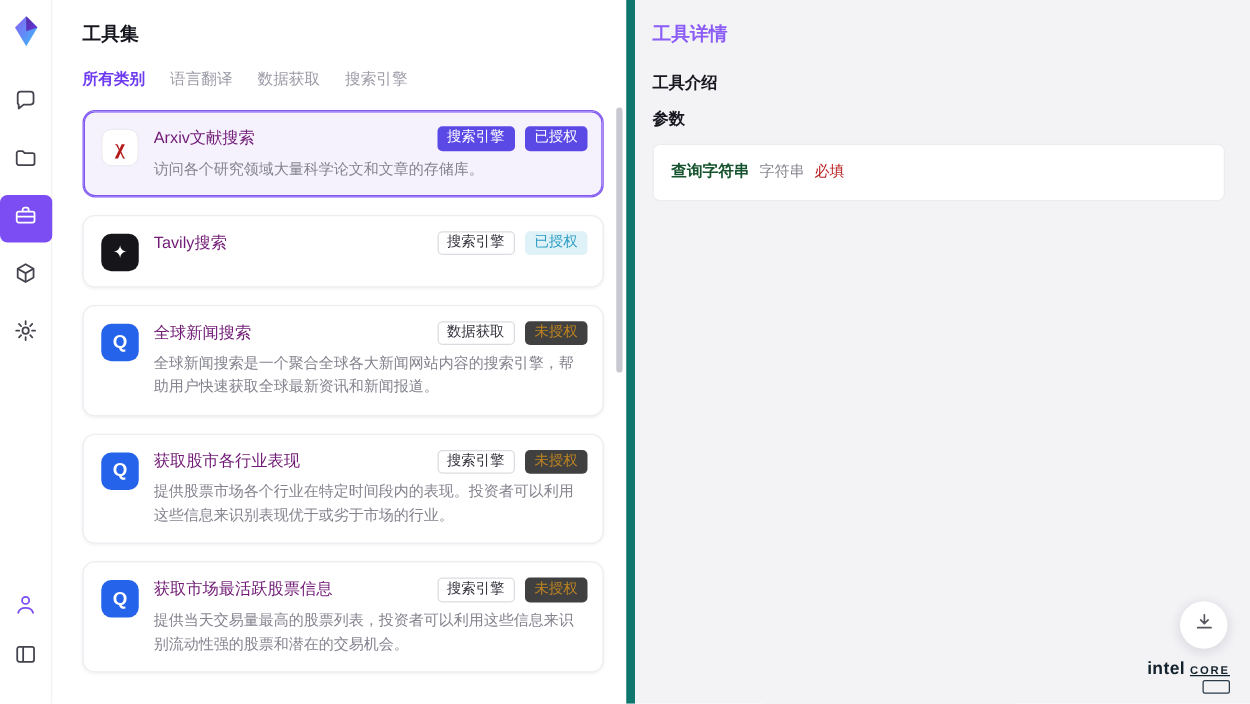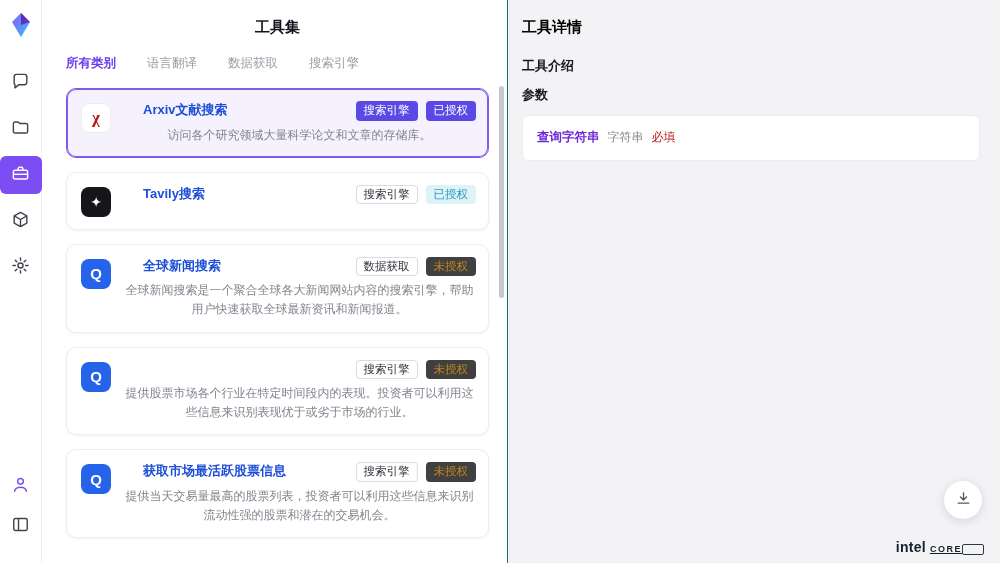--- a/index.html
+++ b/index.html
@@ -10,62 +10,62 @@
   
   .rail { width:42px; flex:none; background:#fff; border-right:1px solid #EEEEF2; display:flex; flex-direction:column; align-items:center; padding:12px 0 10px; }
   .rail .logo { width:24px; height:26px; margin-bottom:26px; }
   .rail-item { width:42px; height:38px; display:flex; align-items:center; justify-content:center; color:#43434E; margin-bottom:8px; cursor:pointer; }
   .rail-item svg { width:19px; height:19px; }
   .rail-item.active { background:#7C4DF3; color:#fff; border-radius:6px; }
   .rail .spacer { flex:1; }
   .rail-item.user { color:#7C4DF3; margin-bottom:2px; }
 
   
-  .list-panel { width:466px; flex:none; background:#fff; border-right:1px solid #0f766e; padding:18px 18px 12px 24px; position:relative; overflow:hidden;text-align:center; }
+  .list-panel { width:466px; flex:none; background:#fff; border-right:7px solid #0f766e; padding:18px 18px 12px 24px; position:relative; overflow:hidden; }
   .panel-title { font-size:15px; font-weight:bold; color:#15151E; margin:0 0 18px; }
-  .tabs { display:flex; gap:31px; font-size:12.5px; color:#9C9CA8; margin-bottom:16px; }
+  .tabs { display:flex; gap:20px; font-size:12.5px; color:#9C9CA8; margin-bottom:16px; }
   .tab { cursor:pointer; white-space:nowrap; }
   .tab.active { color:#6D3AF0; font-weight:bold; }
 
   .card { display:flex; align-items:flex-start; background:#fff; border:1px solid #EDEDF2; border-radius:10px; padding:12px 12px 12px 14px; margin-bottom:14px; box-shadow:0 1px 3px rgba(25,25,55,.06); cursor:pointer; }
   .card.selected { background:#F5F1FD; border:1px solid #8059F0; box-shadow:0 0 0 1px #8059F0 inset; }
   .tile { width:30px; height:30px; border-radius:8px; flex:none; display:flex; align-items:center; justify-content:center; margin-top:2px; }
   .tile-arxiv { background:#fff; border:1px solid #ECECF0; color:#B31B1B; font-weight:bold; font-size:17px; font-family:"Liberation Serif","DejaVu Serif",serif; }
   .tile-tavily { background:#15151A; color:#fff; font-size:14px; }
   .tile-blue { background:#2563EB; color:#fff; font-weight:bold; font-size:15px; }
   .card-body { flex:1; min-width:0; margin-left:12px; }
   .card-head { display:flex; align-items:flex-start; }
-  .card-title { font-size:13px; font-weight:bold; color:#1d4ed8; line-height:1.4; padding-right:8px;margin-left:20px; }
+  .card-title { font-size:13px; font-weight:normal; color:#701a75; line-height:1.4; padding-right:8px; }
   .badges { margin-left:auto; display:flex; gap:8px; flex:none; }
   .badge { font-size:11.5px; line-height:1; padding:4px 8px; border-radius:4px; white-space:nowrap; }
   .badge.filled { background:#5B49E6; color:#fff; }
   .badge.outline { background:#fff; border:1px solid #DBDBE1; color:#33333D; padding:3px 7px; }
   .badge.blue { background:#DFF2F8; color:#2B9CC3; }
   .badge.yellow { background:#404040; color:#BF8420; }
   .card-desc { font-size:12px; color:#84848F; line-height:1.6; margin-top:5px; }
 
   .scrollbar-thumb { position:absolute; right:3px; top:86px; width:5px; height:212px; border-radius:3px; background:#C8C8D0; cursor:pointer; }
 
   
   .detail-panel { flex:1; background:#F3F3F6; padding:18px 20px 0 14px; position:relative; }
-  .detail-title { font-size:15px; font-weight:bold; color:#000000; margin:0 0 20px; }
+  .detail-title { font-size:15px; font-weight:bold; color:#8b5cf6; margin:0 0 20px; }
   .section-title { font-size:13px; font-weight:bold; color:#17171F; margin:0 0 11px; }
   .white-card { background:#fff; border:1px solid #ECECF0; border-radius:6px; padding:11px 14px; }
   .intro-card { font-size:12px; color:#3C3C46; line-height:1.6; margin-bottom:22px; }
   .param-card { padding:13px 14px 14px; }
   .param-head { display:flex; align-items:baseline; }
-  .param-name { font-size:12.5px; font-weight:bold; color:#6d28d9; }
+  .param-name { font-size:12.5px; font-weight:bold; color:#14532d; }
   .param-type { font-size:12px; color:#84848E; margin-left:8px; }
   .param-required { font-size:12px; color:#b91c1c; margin-left:8px; }
   .param-desc { font-size:12px; color:#5A5A64; margin-top:9px; }
 
   .fab { position:absolute; right:18px; bottom:44px; width:38px; height:38px; border-radius:50%; background:#fff; box-shadow:0 2px 10px rgba(20,20,50,.14); display:flex; align-items:center; justify-content:center; color:#55555E; cursor:pointer; }
   .fab svg { width:17px; height:17px; }
 
-  .intel { position:absolute; right:16px; bottom:8px; display:flex; flex-direction:row; align-items:flex-end; color:#12212B; }
+  .intel { position:absolute; right:16px; bottom:8px; display:flex; flex-direction:column; align-items:flex-end; color:#12212B; }
   .intel-row { display:flex; align-items:baseline; gap:4px; }
   .intel-name { font-size:14px; font-weight:bold; letter-spacing:.3px; }
   .intel-core { font-size:9px; letter-spacing:1.5px; font-weight:bold;text-decoration:underline; }
   .intel-box { width:22px; height:11px; border:1px solid #2A3A46; border-radius:2px; margin-top:2px; }
 </style>
 </head>
 <body>
 
 <div class="app">
 
@@ -203,20 +203,21 @@
         <div class="card-desc">全球新闻搜索是一个聚合全球各大新闻网站内容的搜索引擎，帮助用户快速获取全球最新资讯和新闻报道。</div>
       </div>
     </div>
 
     <div class="card">
       <div class="tile tile-blue">
           <span>Q</span>
         </div>
       <div class="card-body">
         <div class="card-head">
+          <span class="card-title">获取股市各行业表现</span>
           <span class="badges">
             <span class="badge outline">搜索引擎</span>
             <span class="badge yellow">未授权</span>
           </span>
         </div>
         <div class="card-desc">提供股票市场各个行业在特定时间段内的表现。投资者可以利用这些信息来识别表现优于或劣于市场的行业。</div>
       </div>
     </div>
 
     <div class="card">

